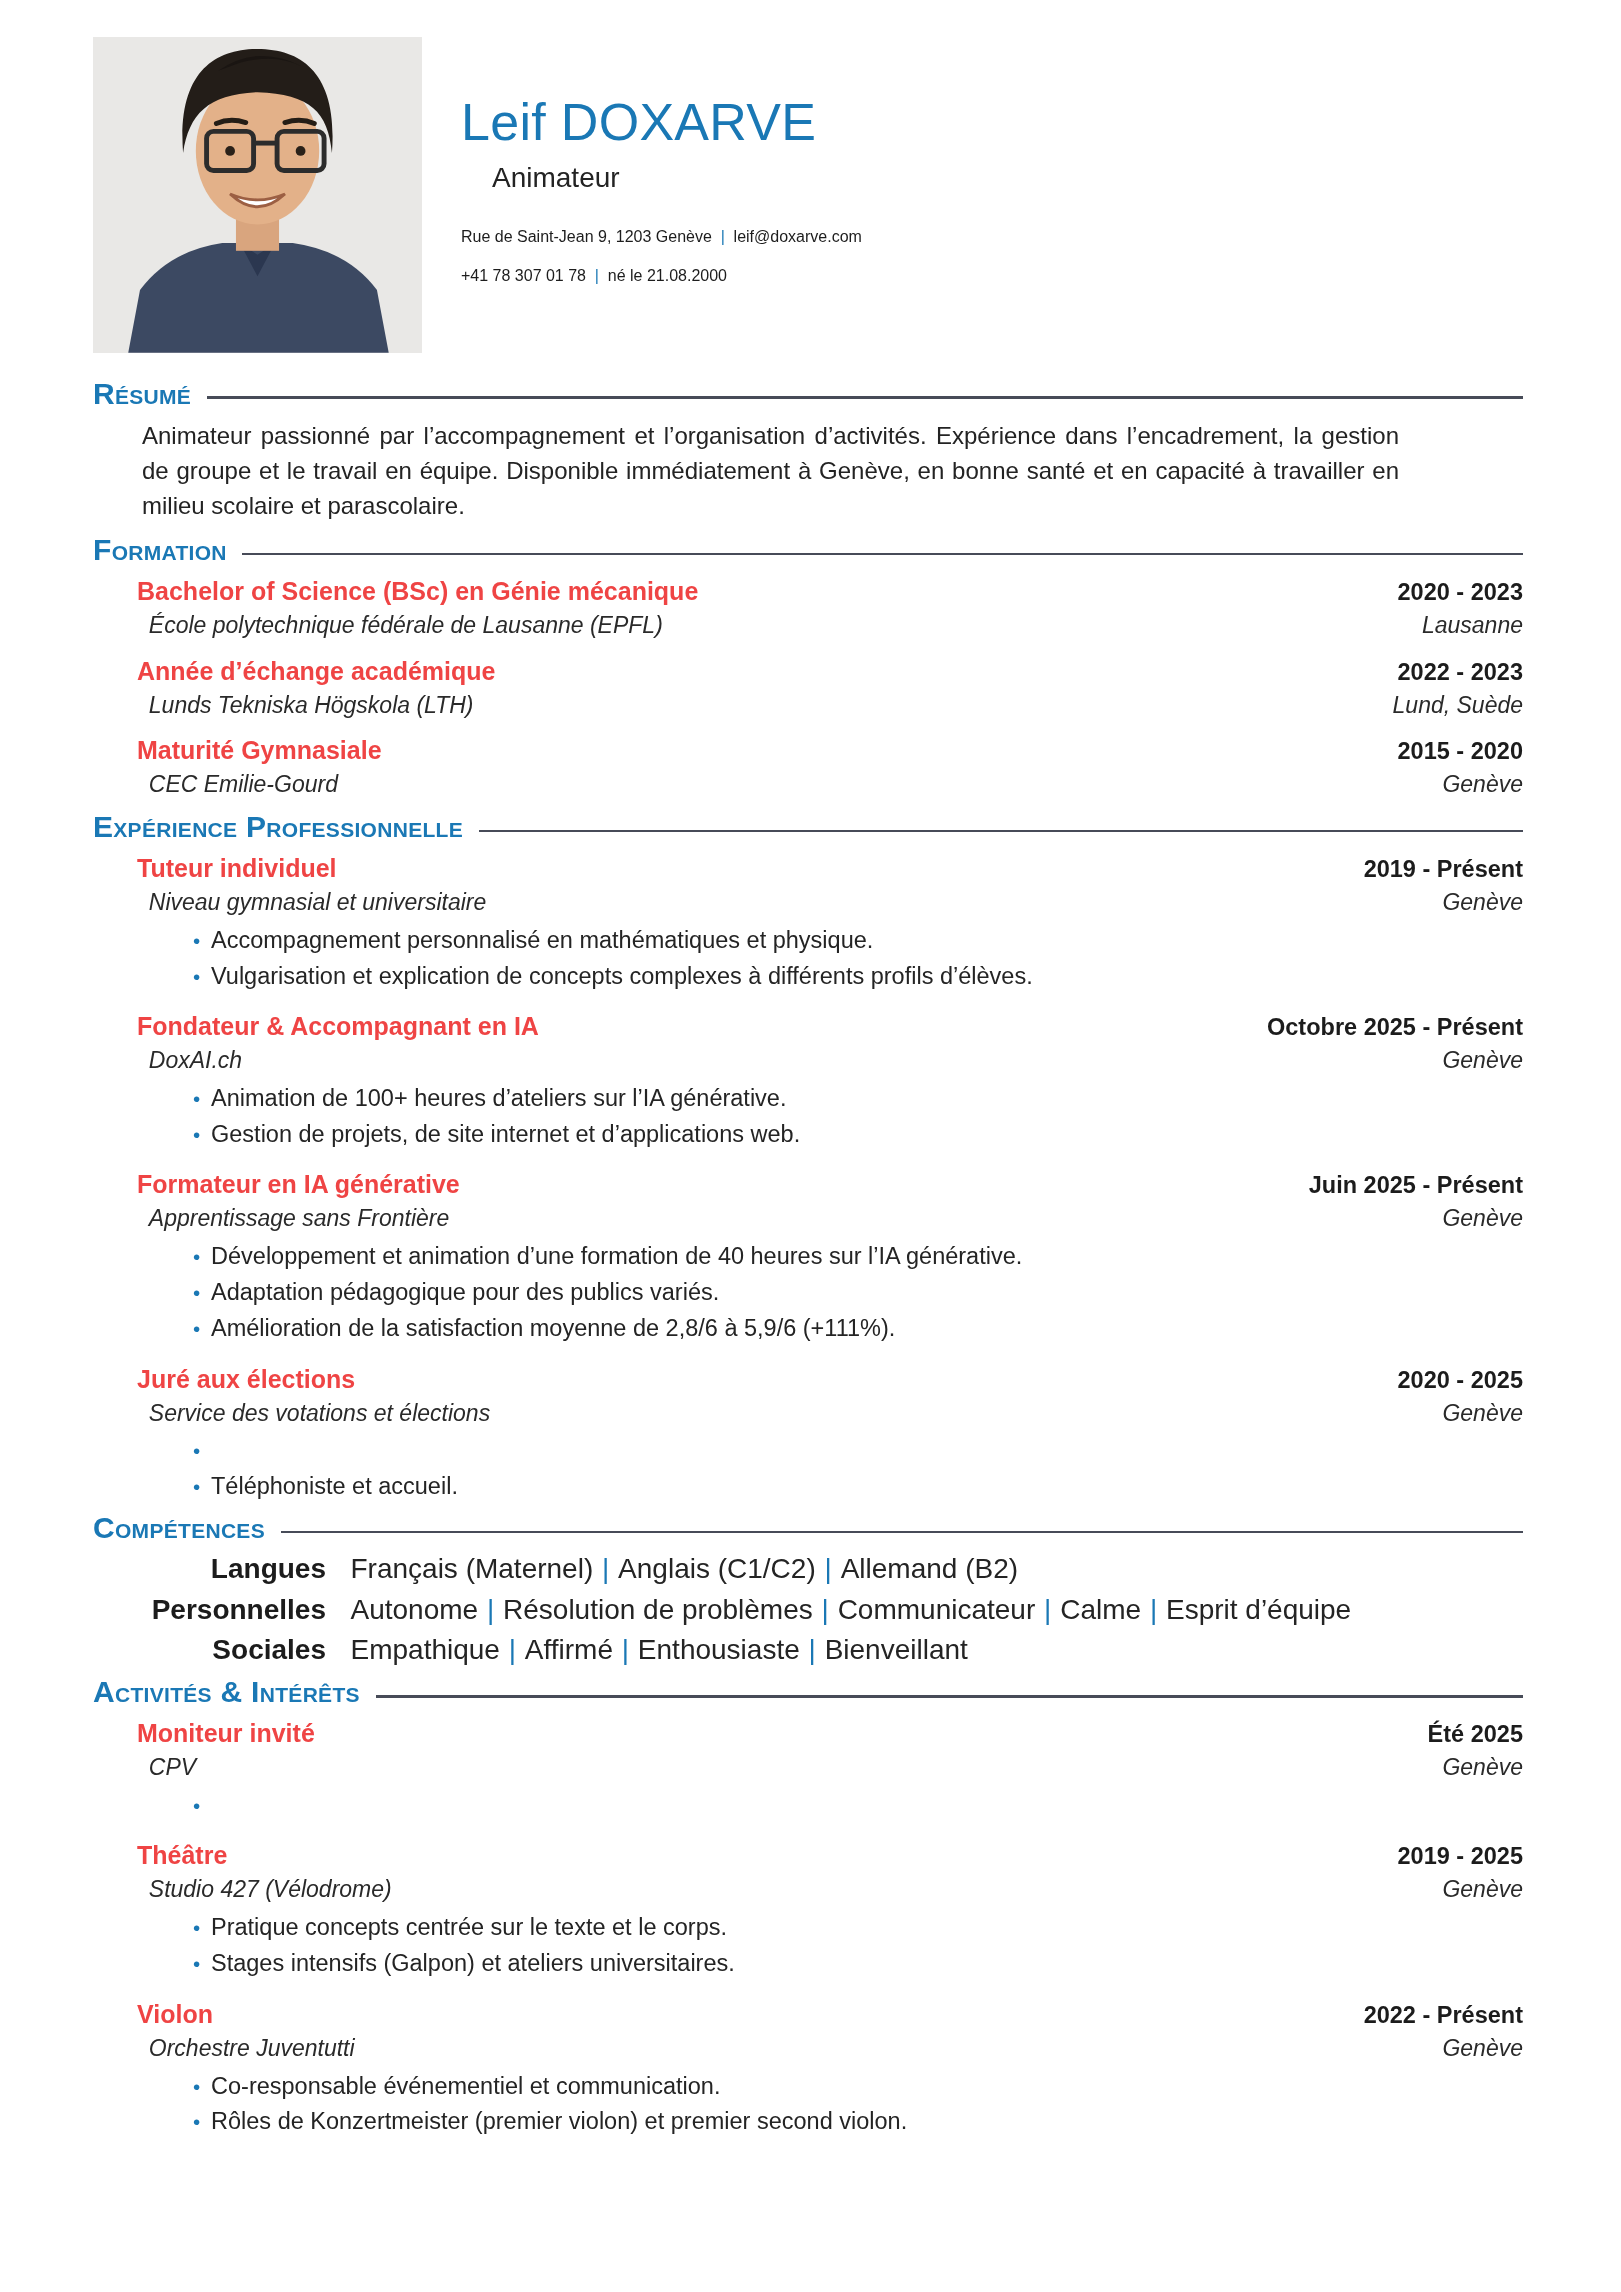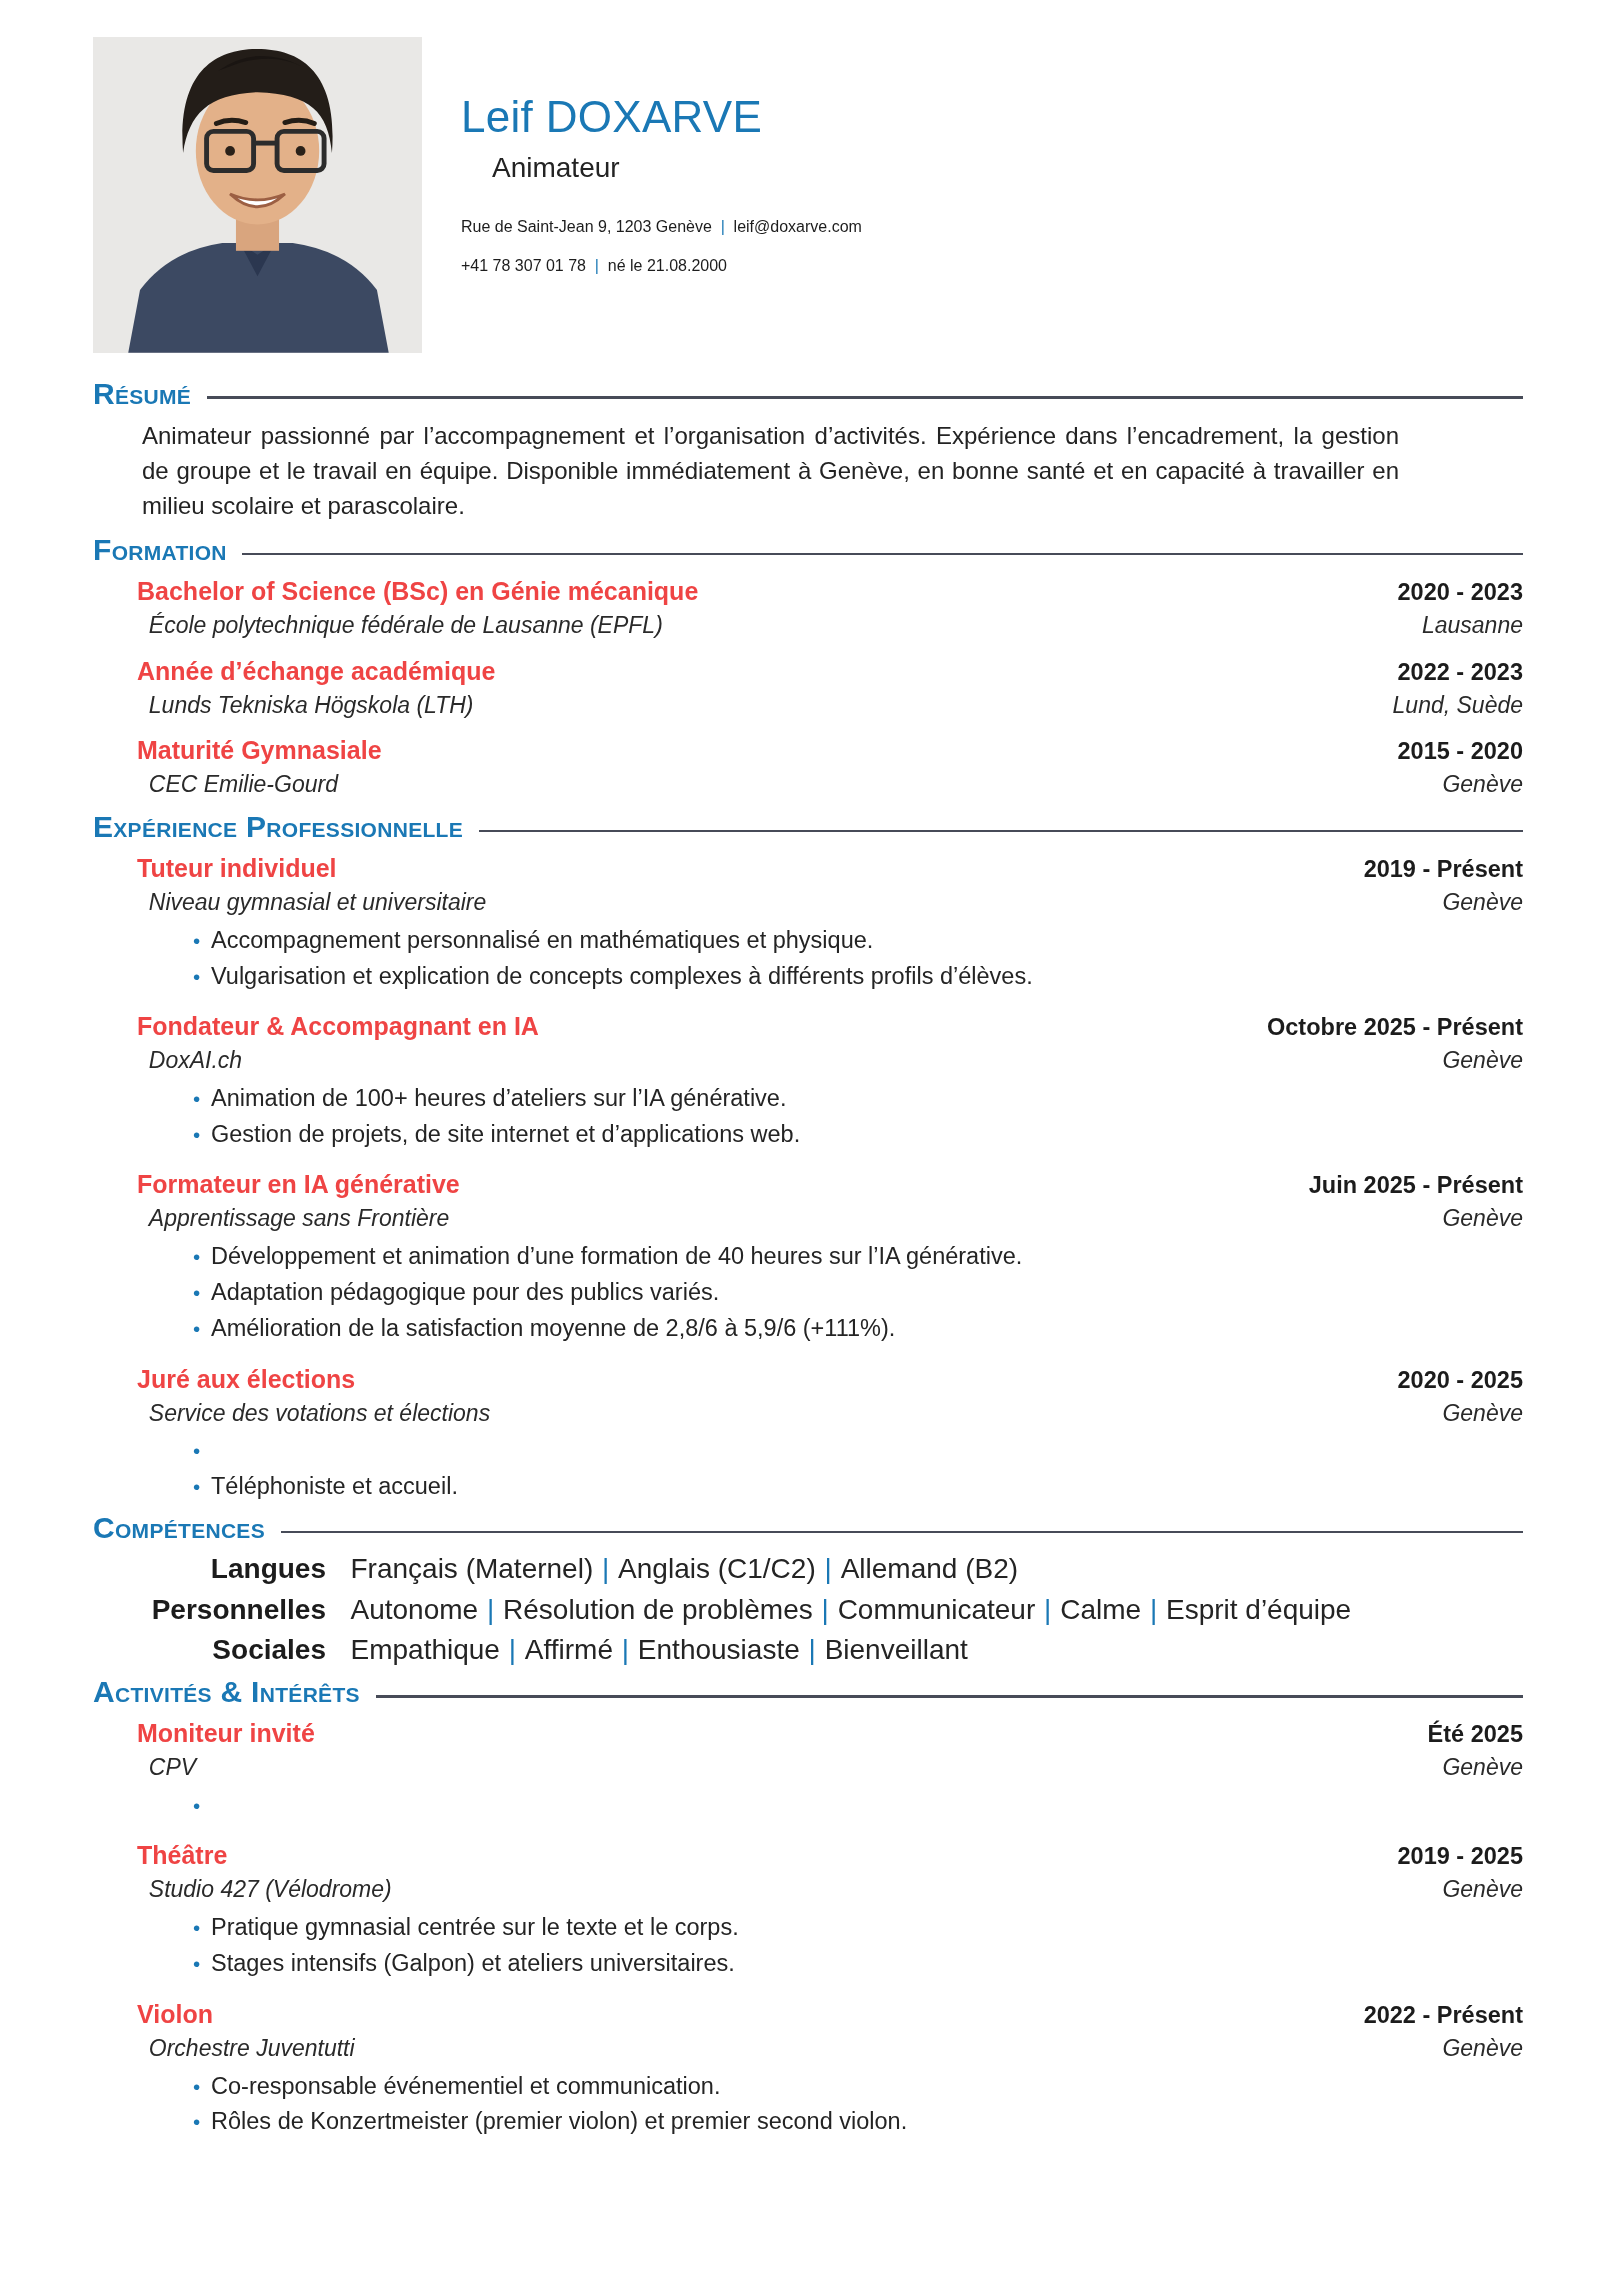--- a/index.html
+++ b/index.html
@@ -13,21 +13,21 @@
     color: #242424;
     background: #ffffff;
     overflow: hidden;
   }
 
   
   .header { display: flex; margin-bottom: 23.5px; }
   .photo { width: 329px; height: 316px; flex: none; background: #e9e8e6; overflow: hidden; }
   .photo svg { display: block; }
   .id { margin-left: 39px; padding-top: 55px; }
-  .name { margin: 0; font-size: 44px; font-weight: 400; color: #1a78b5; letter-spacing: 0.3px; }
+  .name { margin: 0; font-size: 52px; font-weight: 400; color: #1a78b5; letter-spacing: 0.3px; }
   .role { margin-top: 9.8px; font-size: 28px; color: #232323; margin-left: 31px; }
   .contact { margin-top: 23.5px; font-size: 16px; line-height: 39px; color: #1d1d1d; }
   .pipe { color: #1a78b5; padding: 0 8.8px; }
 
   
   .sec-head { display: flex; align-items: center; margin: 9.8px 0 7.8px; }
   .sec-title {
     color: #1a78b5;
     font-variant: small-caps;
     font-weight: 700;
@@ -301,21 +301,21 @@
         <span class="etitle">Théâtre</span>
         <span class="edate">2019 - 2025</span>
       </div>
       <div class="erow sub">
         <span class="eorg">Studio 427 (Vélodrome)</span>
         <span class="eloc">Genève</span>
       </div>
       <ul class="bullets">
         <li>
             <span class="dot">•</span>
-            <span>Pratique gymnasial centrée sur le texte et le corps.</span>
+            <span>Pratique concepts centrée sur le texte et le corps.</span>
           </li>
         <li>
             <span class="dot">•</span>
             <span>Stages intensifs (Galpon) et ateliers universitaires.</span>
           </li>
       </ul>
     </div>
 
     <div class="entry">
       <div class="erow">

